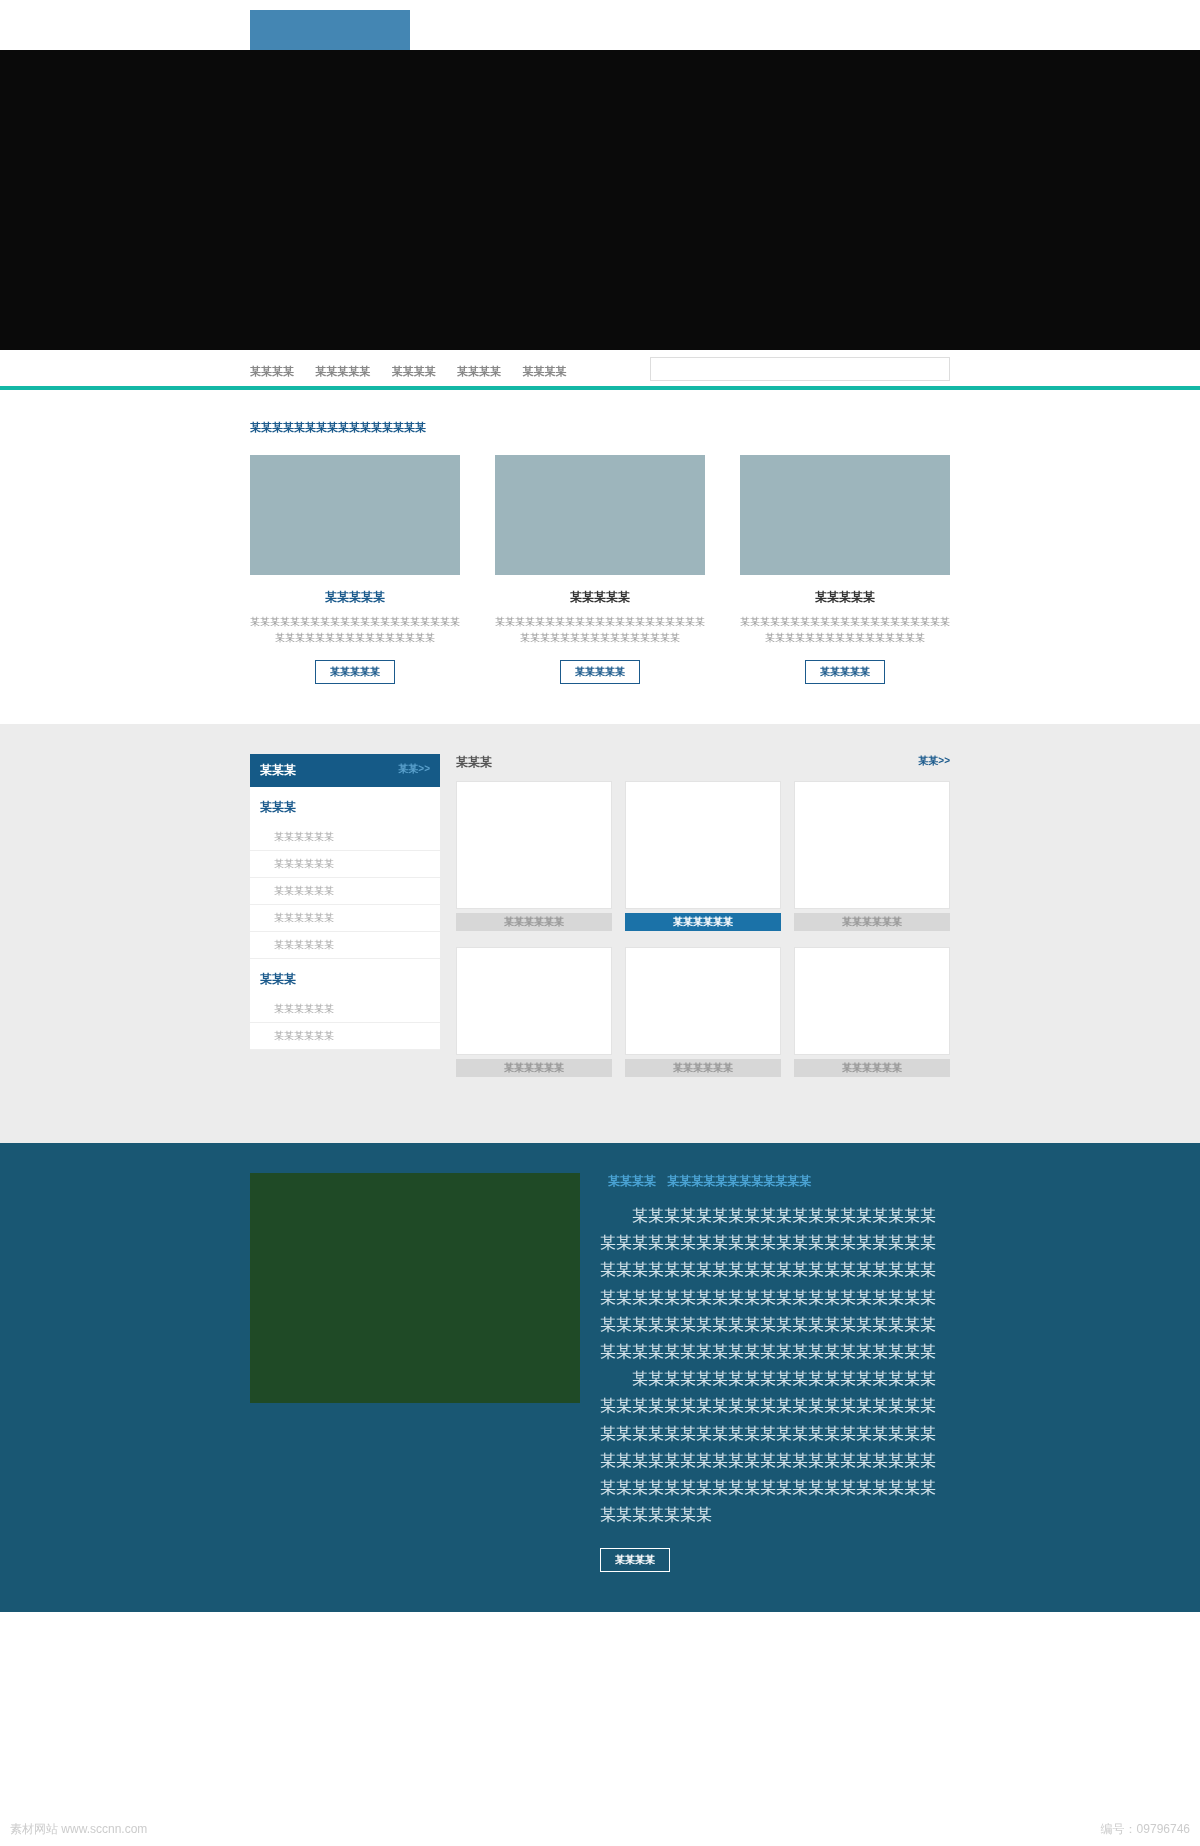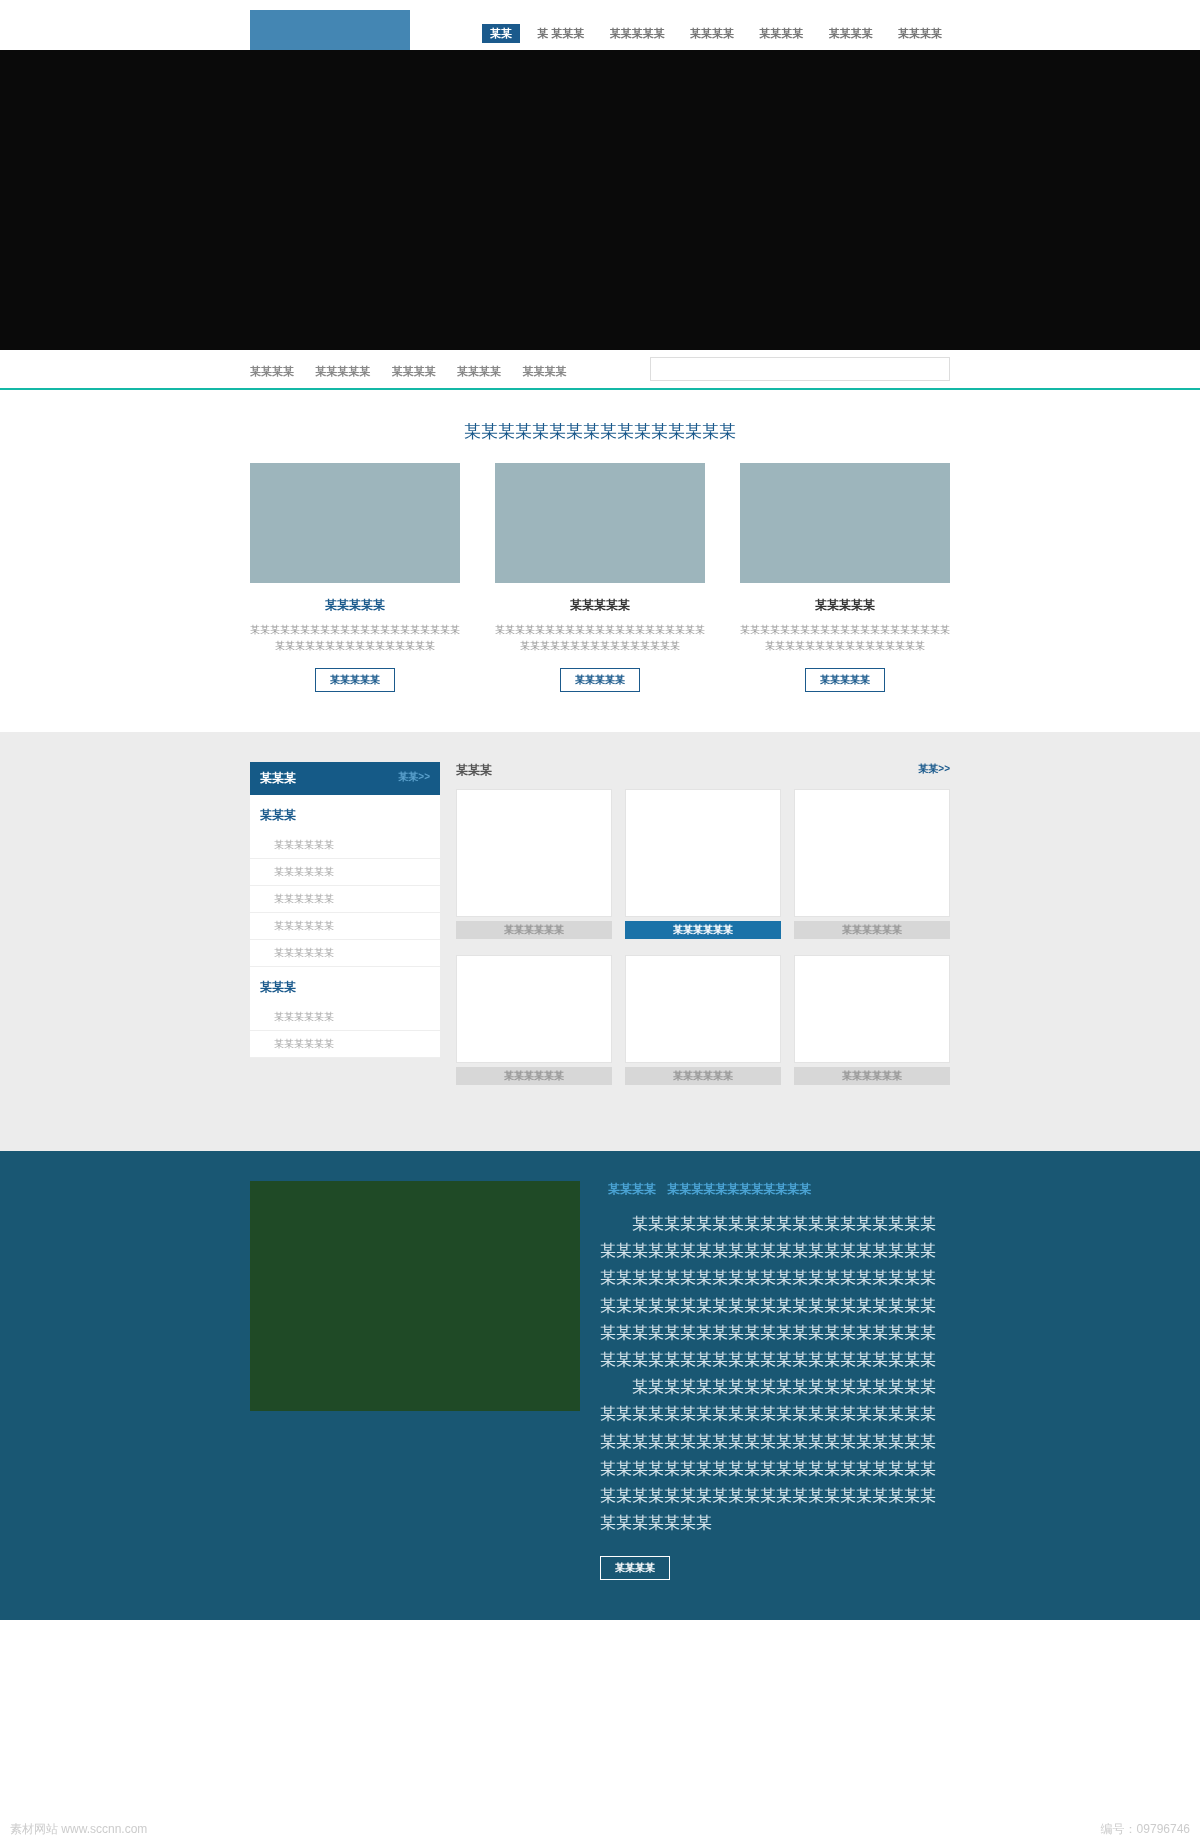--- a/index.html
+++ b/index.html
@@ -11,27 +11,27 @@
 .header { height:50px; padding-top:10px; }
 .logo { width:160px; height:40px; background:#4486b3; float:left; }
 .nav { float:right; padding-top:14px; }
 .nav a { display:inline-block; padding:2px 8px; margin-left:6px; color:#777; font-weight:bold; font-size:11px; text-decoration:none; }
 .nav a.active { background:#1b5a8c; color:#fff; }
 
 
 .hero { width:100%; height:300px; background:#0a0a0a; }
 
 
-.subnav-wrap { border-bottom:2px solid #14b8a6; height:40px; }
+.subnav-wrap { border-bottom:4px solid #14b8a6; height:40px; }
 .subnav { padding-top:14px; }
 .subnav a { display:inline-block; margin-right:18px; color:#888; font-weight:bold; font-size:11px; text-decoration:none; }
 .search { position:absolute; right:0; top:7px; width:300px; height:24px; border:1px solid #ddd; background:#fff; }
 
 
-.intro-title { text-align:center; padding:30px 0 20px; font-weight:normal; font-size:17px; color:#444; }
+.intro-title { text-align:left; padding:30px 0 20px; font-weight:bold; font-size:11px; color:#444; }
 .intro-title span { color:#1b5a8c; }
 
 
 .cards { overflow:hidden; padding-bottom:40px; }
 .card { width:210px; float:left; margin-right:35px; text-align:center; }
 .card:last-child { margin-right:0; }
 .card-img { height:120px; background:#9db5bc; }
 .card-title { font-weight:bold; margin:14px 0 8px; color:#333; }
 .card-title.hl { color:#1b5a8c; }
 .card-desc { font-size:10px; color:#999; line-height:1.6; text-align:center; }
@@ -73,29 +73,20 @@
 .wm-r { position:absolute; right:10px; bottom:8px; color:#ccc; font-size:12px; }
 .page { position:relative; min-height:1846px; }
 </style>
 </head>
 <body>
 <div class="page">
 
 <div class="container">
   <div class="inner header">
     <div class="logo"></div>
-    <div class="nav">
-      <a href="#" class="active">某某</a>
-      <a href="#">某 某某某</a>
-      <a href="#">某某某某某</a>
-      <a href="#">某某某某</a>
-      <a href="#">某某某某</a>
-      <a href="#">某某某某</a>
-      <a href="#">某某某某</a>
-    </div>
   </div>
 </div>
 
 <div class="hero"></div>
 
 <div class="container subnav-wrap">
   <div class="inner subnav">
     <a href="#">某某某某</a>
     <a href="#">某某某某某</a>
     <a href="#">某某某某</a>

